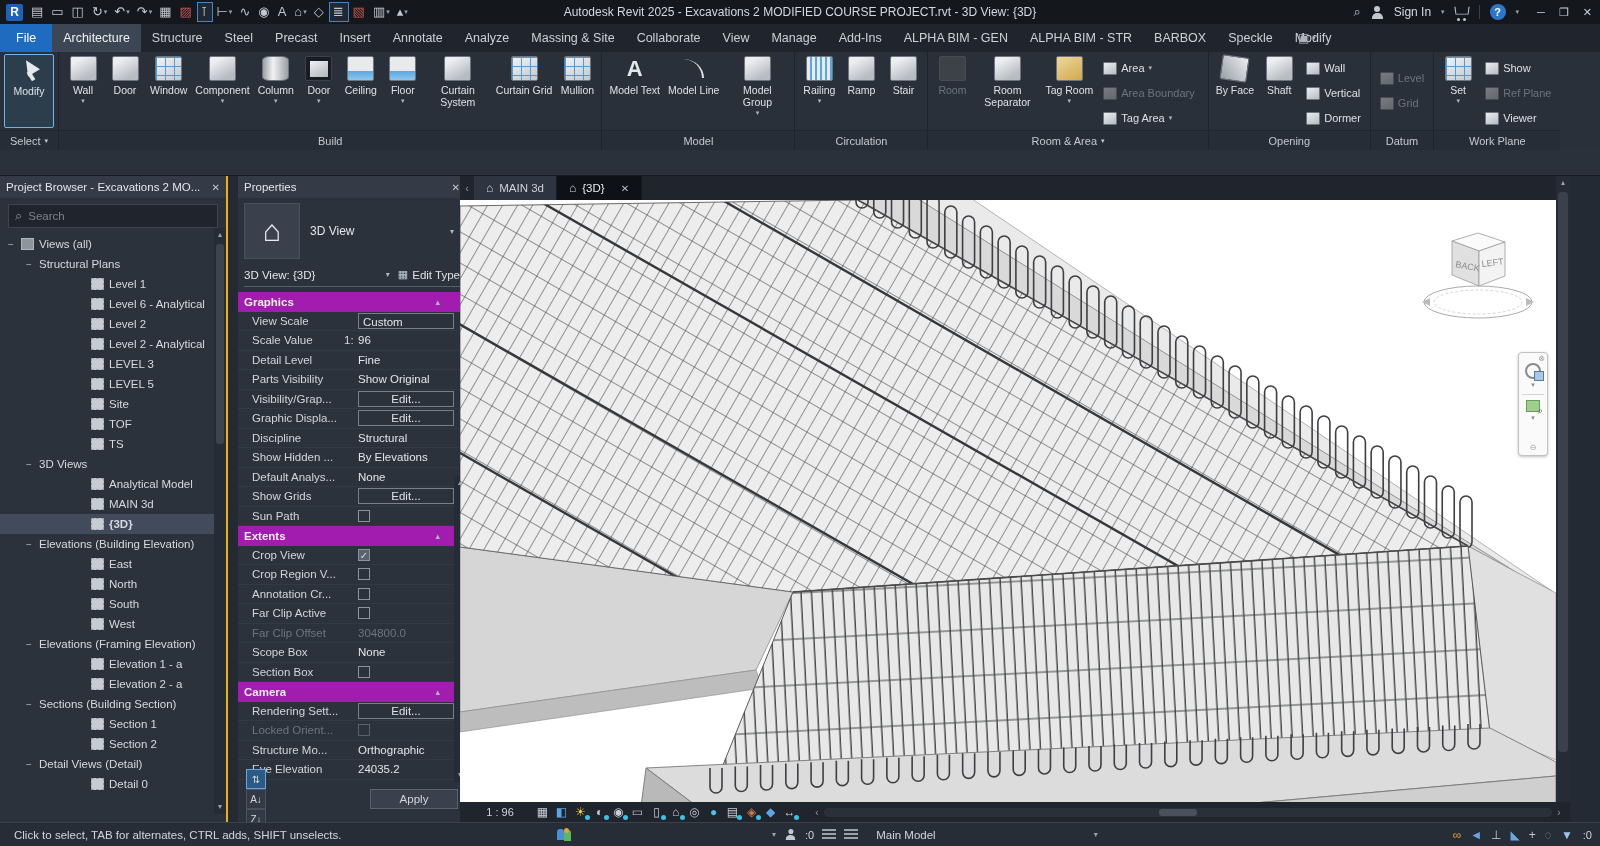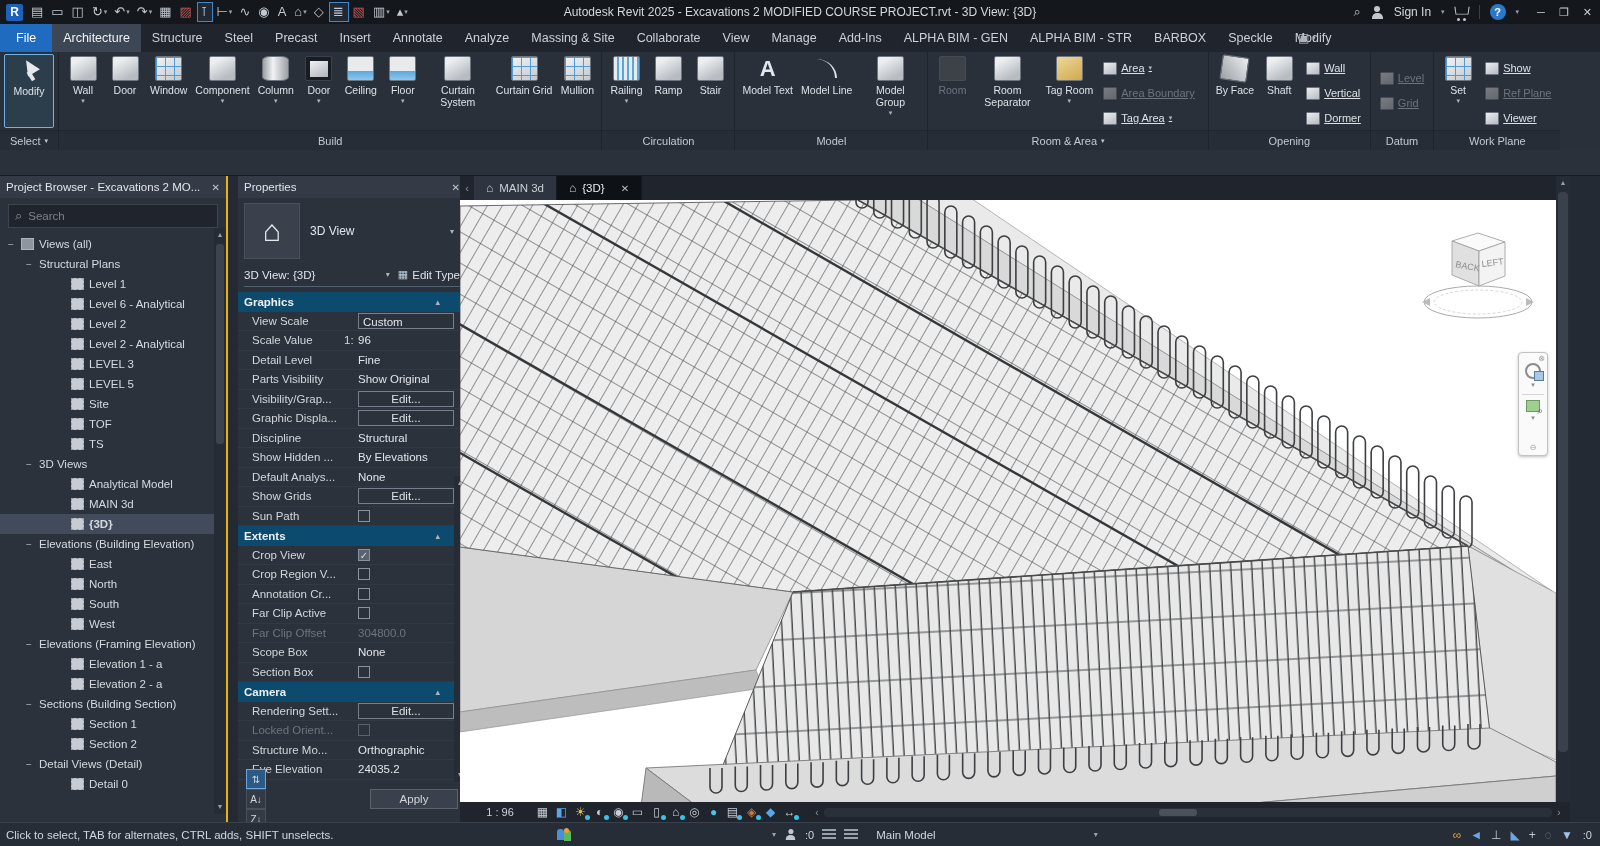--- a/index.html
+++ b/index.html
@@ -90,21 +90,21 @@
   .ric[data-icon="room-icon"] { background:#565c64; }
   .ric[data-icon="model-text-icon"] { background:none; border:none; }
   .ric[data-icon="model-text-icon"]::before { content:"A"; position:absolute; inset:0; text-align:center;
     font-size:22px; font-weight:bold; color:#e3e6ea; line-height:25px; }
   .ric[data-icon="model-line-icon"] { background:none; border:none; }
   .ric[data-icon="model-line-icon"]::before { content:""; position:absolute; left:3px; top:3px; width:19px;
     height:19px; border-right:2px solid #dfe3e7; border-radius:0 100% 0 0; }
   .ric[data-icon="by-face-icon"] { background:linear-gradient(45deg,#9aa0a6,#eceef0); transform:rotate(8deg); }
   .pstack { display:flex; flex-direction:column; justify-content:flex-start; gap:1px; padding-top:2px; }
   .sbtn { display:flex; align-items:center; gap:4px; height:24px; padding:0 5px; border-radius:2px;
-    font-size:11px; color:#dde1e6; cursor:default;text-decoration:underline; }
+    font-size:11px; color:#dde1e6; cursor:default; }
   .sbtn .ricS { width:14px; height:13px; border:1px solid #6f757e; border-radius:1px;
     background:linear-gradient(150deg,#eceef0,#b7bcc2); flex:none; }
   .sbtn[data-variant="disabled"] { color:#6d747e; }
   .sbtn[data-variant="disabled"] .ricS { opacity:.4; filter:grayscale(.8); }
   .sbtn .c { font-size:7px; color:#aeb4bd; }
   .pname { height:20px; display:flex; align-items:center; justify-content:center; gap:4px;
     font-size:11px; color:#c3c9d1; background:#272d36; border-top:1px solid #20262e; }
   .pname .pncaret { font-size:7px; }
 
   .optionsbar { position:absolute; left:0; top:150px; width:1600px; height:26px; background:#2b313b;
@@ -117,21 +117,21 @@
   .panel-head { height:22px; background:#343b46; display:flex; align-items:center; padding:0 6px;
     font-size:11.5px; color:#e2e5ea; }
   .panel-head .x { margin-left:auto; font-size:10px; color:#c3c9d1; cursor:default; }
   .searchbox { margin:6px 8px; height:24px; background:#20252d; border:1px solid #3d4450;
     display:flex; align-items:center; gap:6px; padding:0 6px; }
   .searchbox .sic { color:#8d949e; font-size:13px; }
   .searchbox input { background:transparent; border:none; outline:none; color:#d6dae0;
     font-size:11.5px; width:160px; font-family:"Liberation Sans",sans-serif; }
   .searchbox input::placeholder { color:#7b828c; }
   .tree { position:relative; }
-  .titem { height:20px; display:flex; align-items:center; gap:5px; font-size:11.5px; padding-left:56px;
+  .titem { height:20px; display:flex; align-items:center; gap:5px; font-size:11.5px; padding-left:76px;
     cursor:default; white-space:nowrap; }
   .titem[data-variant="root"] { padding-left:6px; }
   .titem[data-variant="group"] { padding-left:24px; }
   .titem[data-variant~="selected"] { background:#414b5b; font-weight:bold; }
   .texp { width:10px; font-size:10px; color:#aeb4bd; text-align:center; }
   .tico { width:13px; height:12px; border:1px dashed #9aa1ab; background:#c8ccd2; flex:none; }
   .titem[data-variant="root"] .tico { border:1px solid #aeb4bd; background:#8f959d; }
   .vscroll-mini { position:absolute; right:0; top:52px; bottom:8px; width:12px; background:#262c35; }
   .vscroll-mini .a { position:absolute; left:0; width:12px; height:14px; font-size:8px; color:#9aa1ab;
     text-align:center; line-height:14px; }
@@ -152,21 +152,21 @@
   .edit-type .g { font-size:11px; color:#b9cdd8; }
   .prows { margin-top:5px; }
   .prow { height:19.5px; display:flex; align-items:center; font-size:11.5px; padding-left:14px;
     position:relative; border-bottom:1px solid rgba(70,78,90,.25); }
   .prow .plabel { width:92px; color:#d2d6dc; overflow:hidden; white-space:nowrap; flex:none; }
   .prow .pmid { width:14px; color:#d2d6dc; flex:none; }
   .prow .pval { color:#e2e5ea; white-space:nowrap; }
   .prow .pbtn { display:none; }
   .prow .pchk { display:none; }
   .prow .seccaret { display:none; }
-  .prow[data-variant="section"] { background:#0c4a6e; padding-left:6px; border-bottom:none; }
+  .prow[data-variant="section"] { background:#a21caf; padding-left:6px; border-bottom:none; }
   .prow[data-variant="section"] .plabel { width:auto; font-weight:bold; color:#eceef1; }
   .prow[data-variant="section"] .seccaret { display:block; position:absolute; right:26px; font-size:9px;
     color:#aeb4bd; }
   .prow[data-variant="box"] .pval { border:1px solid #78808e; min-width:96px; padding:0 4px; height:16px;
     line-height:16px; }
   .prow[data-variant="button"] .pbtn { display:block; border:1px solid #78808e; width:96px; height:16px;
     line-height:15px; text-align:center; color:#dde1e6; }
   .prow[data-variant~="check"], .prow[data-variant="check-on"] { }
   .prow[data-variant~="check"] .pchk, .prow[data-variant="check-on"] .pchk { display:block; width:12px;
     height:12px; border:1px solid #8a93a0; background:#2c323c; }
@@ -226,21 +226,21 @@
     border-radius:50%; background:#38c3e8; }
   .hscroll { flex:1; display:flex; align-items:center; height:14px; margin:0 4px 0 10px; }
   .hscroll .ha { font-size:10px; color:#8d949e; width:14px; text-align:center; }
   .hscroll .track { flex:1; height:9px; background:#2a3039; position:relative; border-radius:4px; }
   .hscroll .handle { position:absolute; left:46%; width:38px; height:7px; top:1px; background:#4a515d;
     border-radius:3px; }
 
   
   .statusbar { position:absolute; left:0; top:822px; width:1600px; height:24px; background:#272d37;
     border-top:1px solid #3a414d; display:flex; align-items:center; font-size:11.5px; color:#d2d6dc; }
-  .hint { padding-left:6px; width:556px; flex:none; white-space:nowrap; overflow:hidden; }
+  .hint { padding-left:14px; width:556px; flex:none; white-space:nowrap; overflow:hidden; }
   .ws-ic { position:relative; width:16px; height:14px; flex:none; }
   .ws-ic::before { content:""; position:absolute; left:1px; top:1px; width:7px; height:11px;
     border-radius:3px 3px 0 0; background:#4a90d9; box-shadow:7px 1px 0 #5cb85c; }
   .ws-ic::after { content:""; position:absolute; left:8px; top:0; width:5px; height:5px; border-radius:50%;
     background:#e8a33d; }
   .sb-mid { display:flex; align-items:center; gap:8px; margin-left:200px; flex:none; }
   .sb-mid .cv { font-size:8px; color:#9aa1ab; }
   .sb-count { font-size:11px; }
   .sb-list { width:14px; height:12px; background:repeating-linear-gradient(#9aa1ab 0 2px,transparent 2px 4px); }
   .mm-label { margin-left:10px; }
@@ -541,66 +541,66 @@
         </div>
       </div>
       <div class="pname">
         <span>Build</span>
       </div>
     </div>
     <div class="rpanel">
       <div class="pbody">
         <div class="plist">
           <div class="rbtn">
+            <span class="ric" data-icon="model-text-icon"></span>
+            <span class="rlabel">Model Text</span>
+            <span class="rcaret"></span>
+          </div>
+
+          <div class="rbtn">
+            <span class="ric" data-icon="model-line-icon"></span>
+            <span class="rlabel">Model Line</span>
+            <span class="rcaret"></span>
+          </div>
+
+          <div class="rbtn">
+            <span class="ric" data-icon="model-group-icon"></span>
+            <span class="rlabel">Model Group</span>
+            <span class="rcaret">▾</span>
+          </div>
+        </div>
+      </div>
+      <div class="pname">
+        <span>Model</span>
+      </div>
+    </div>
+    <div class="rpanel">
+      <div class="pbody">
+        <div class="plist">
+          <div class="rbtn">
             <span class="ric" data-icon="railing-icon"></span>
             <span class="rlabel">Railing</span>
             <span class="rcaret">▾</span>
           </div>
 
           <div class="rbtn">
             <span class="ric" data-icon="ramp-icon"></span>
             <span class="rlabel">Ramp</span>
             <span class="rcaret"></span>
           </div>
 
           <div class="rbtn">
             <span class="ric" data-icon="stair-icon"></span>
             <span class="rlabel">Stair</span>
             <span class="rcaret"></span>
           </div>
         </div>
       </div>
       <div class="pname">
         <span>Circulation</span>
-      </div>
-    </div>
-    <div class="rpanel">
-      <div class="pbody">
-        <div class="plist">
-          <div class="rbtn">
-            <span class="ric" data-icon="model-text-icon"></span>
-            <span class="rlabel">Model Text</span>
-            <span class="rcaret"></span>
-          </div>
-
-          <div class="rbtn">
-            <span class="ric" data-icon="model-line-icon"></span>
-            <span class="rlabel">Model Line</span>
-            <span class="rcaret"></span>
-          </div>
-
-          <div class="rbtn">
-            <span class="ric" data-icon="model-group-icon"></span>
-            <span class="rlabel">Model Group</span>
-            <span class="rcaret">▾</span>
-          </div>
-        </div>
-      </div>
-      <div class="pname">
-        <span>Model</span>
       </div>
     </div>
     <div class="rpanel">
       <div class="pbody">
         <div class="plist">
           <div class="rbtn" data-variant="disabled">
             <span class="ric" data-icon="room-icon"></span>
             <span class="rlabel">Room</span>
             <span class="rcaret"></span>
           </div>

